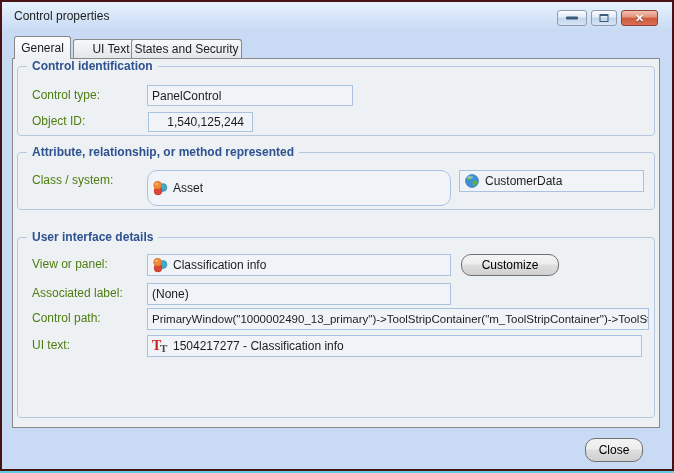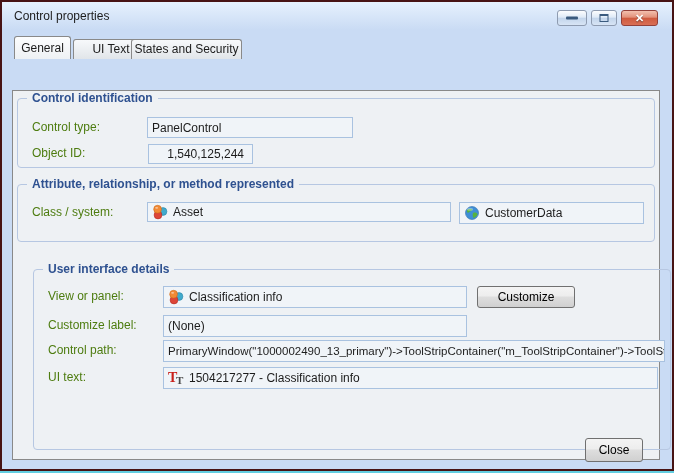--- a/index.html
+++ b/index.html
@@ -34,35 +34,35 @@
   .tab{
     position:absolute;box-sizing:border-box;text-align:center;color:#1c1c1c;cursor:default;
     border:1px solid #898989;border-bottom:none;border-radius:3px 3px 0 0;
   }
   .tab-active{left:12px;top:34px;width:57px;height:23px;line-height:22px;z-index:3;background:linear-gradient(#fcfdfe,#eef1f4);}
   .tab-idle{top:37px;height:20px;line-height:19px;z-index:1;background:linear-gradient(#f7f9fb,#e1e5e9);}
   .tab-uitext{left:71px;width:76px;}
   .tab-states{left:129px;width:111px;}
   .page{
     position:absolute;left:10px;top:56px;width:648px;height:370px;box-sizing:border-box;
-    background:#eef1f4;border:1px solid #898989;z-index:2;margin-top:32px;
+    background:#eef1f4;border:1px solid #898989;z-index:2;
   }
   .gb{position:absolute;box-sizing:border-box;border:1px solid #b6c7e2;border-radius:4px;}
   .gb-title{position:absolute;top:-8px;left:9px;background:#eef1f4;padding:0 5px;font-weight:bold;color:#2e5190;white-space:nowrap;}
   .lbl{position:absolute;left:14px;color:#4d7c0f;line-height:22px;white-space:nowrap;}
   .field{
     position:absolute;box-sizing:border-box;display:flex;align-items:center;
     border:1px solid #a9c2e0;background:#f0f4f8;padding:4px 4px;
     overflow:hidden;white-space:nowrap;color:#1c1c1c;
   }
   .field .ic{flex:0 0 16px;width:16px;height:16px;margin-right:5px;}
   .field-num{justify-content:flex-end;padding-right:8px;}
   .pushbtn{
     position:absolute;box-sizing:border-box;text-align:center;color:#000;cursor:default;
-    border:1px solid #707070;border-radius:3px;
+    border:1px solid #707070;border-radius:10px;
     background:linear-gradient(#f4f4f4,#ededed 45%,#dedede 50%,#d0d0d0);
   }
 </style>
 </head>
 <body>
 
 <div class="win">
 
   <div class="titlebar">
     <span class="title">Control properties</span>
@@ -91,56 +91,56 @@
       </div>
       <span class="lbl" style="top:43px;">Object ID:</span>
       <div class="field field-num" style="left:130px;top:45px;width:105px;height:20px;">
         <span>1,540,125,244</span>
       </div>
     </div>
 
     <div class="gb" style="left:4px;top:93px;width:638px;height:58px;">
       <span class="gb-title">Attribute, relationship, or method represented</span>
       <span class="lbl" style="top:16px;">Class / system:</span>
-      <div class="field" style="left:129px;top:17px;width:304px;height:20px;">
+      <div class="field" style="left:129px;top:17px;width:304px;height:36px;border-radius:10px;">
         <svg class="ic" viewBox="0 0 16 16">
           <circle cx="11" cy="7.5" r="3.9" fill="#41aacc" stroke="#2b86a8" stroke-width="0.6"></circle>
           <circle cx="6" cy="11" r="3.9" fill="#dd4537" stroke="#b32a20" stroke-width="0.6"></circle>
           <circle cx="5.6" cy="5.2" r="3.9" fill="#f28a35" stroke="#cf6a17" stroke-width="0.6"></circle>
           <ellipse cx="4.6" cy="3.8" rx="1.5" ry="0.9" fill="rgba(255,255,255,0.5)"></ellipse>
         </svg>
         <span>Asset</span>
       </div>
       <div class="field" style="left:441px;top:17px;width:185px;height:22px;">
         <svg class="ic" viewBox="0 0 16 16">
           <circle cx="8" cy="8" r="6.5" fill="#3f8fd6" stroke="#2b6cab" stroke-width="0.6"></circle>
           <path d="M3 5 C5 3.4 7 3.4 8.5 4.5 C7.5 6 5.5 6.6 4 8 C3 7 2.8 6 3 5 Z" fill="#57b33e"></path>
           <path d="M9 8 C11 7 12.6 7.6 13.6 9 C13 11 11.5 12.6 9.5 13.1 C8.5 11.5 8.5 9.5 9 8 Z" fill="#57b33e"></path>
           <ellipse cx="6" cy="4.3" rx="3" ry="1.5" fill="rgba(255,255,255,0.35)"></ellipse>
         </svg>
         <span>CustomerData</span>
       </div>
     </div>
 
-    <div class="gb" style="left:20px;top:178px;width:638px;height:181px;">
+    <div class="gb" style="left:4px;top:178px;width:638px;height:181px;">
       <span class="gb-title">User interface details</span>
 
       <span class="lbl" style="top:15px;">View or panel:</span>
       <div class="field" style="left:129px;top:16px;width:304px;height:22px;">
         <svg class="ic" viewBox="0 0 16 16">
           <circle cx="11" cy="7.5" r="3.9" fill="#41aacc" stroke="#2b86a8" stroke-width="0.6"></circle>
           <circle cx="6" cy="11" r="3.9" fill="#dd4537" stroke="#b32a20" stroke-width="0.6"></circle>
           <circle cx="5.6" cy="5.2" r="3.9" fill="#f28a35" stroke="#cf6a17" stroke-width="0.6"></circle>
           <ellipse cx="4.6" cy="3.8" rx="1.5" ry="0.9" fill="rgba(255,255,255,0.5)"></ellipse>
         </svg>
         <span>Classification info</span>
       </div>
       <div class="pushbtn" style="left:443px;top:16px;width:98px;height:22px;line-height:20px;">Customize</div>
 
-      <span class="lbl" style="top:44px;">Customize label:</span>
+      <span class="lbl" style="top:44px;">Associated label:</span>
       <div class="field" style="left:129px;top:45px;width:304px;height:22px;">
         <span>(None)</span>
       </div>
 
       <span class="lbl" style="top:69px;">Control path:</span>
       <div class="field" style="left:129px;top:70px;width:502px;height:22px;font-size:11.5px;">
         <span>PrimaryWindow("1000002490_13_primary")-&gt;ToolStripContainer("m_ToolStripContainer")-&gt;ToolStripC</span>
       </div>
 
       <span class="lbl" style="top:96px;">UI text:</span>

